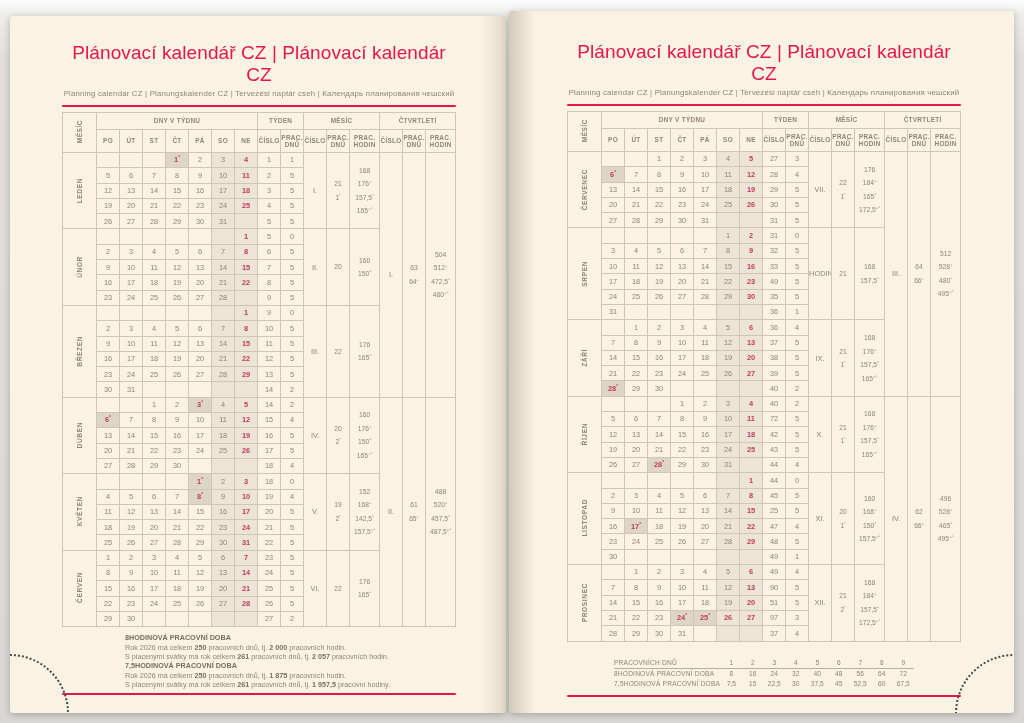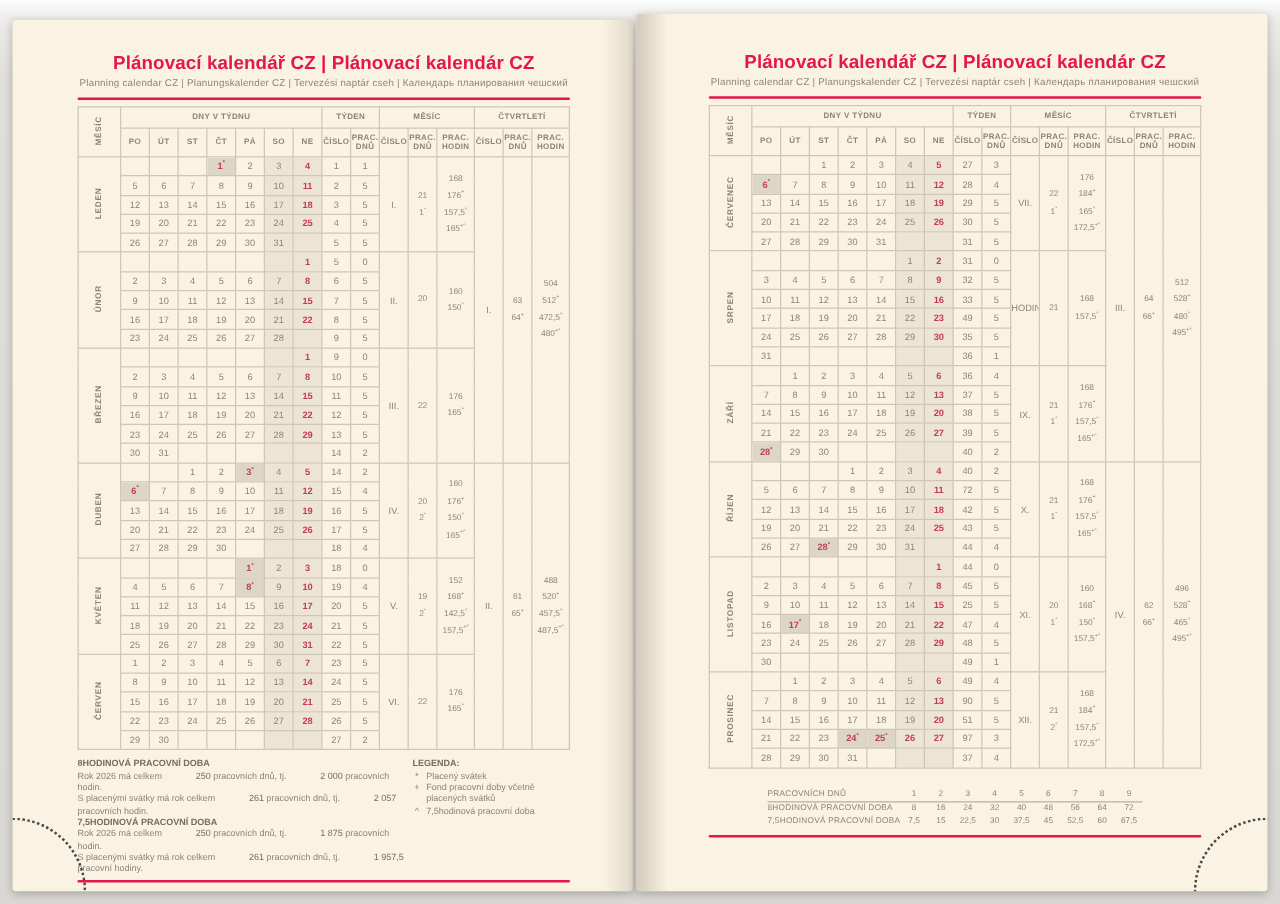--- a/index.html
+++ b/index.html
@@ -9,21 +9,21 @@
     box-shadow:0 2px 7px rgba(60,50,40,.30);}
   .page.left{left:10px;top:16px;width:496px;height:697px;}
   .page.right{left:509px;top:11px;width:505px;height:702px;}
   .page.left::after{content:'';position:absolute;top:0;right:0;width:24px;height:100%;
     background:linear-gradient(to right,rgba(95,75,55,0),rgba(95,75,55,.16));pointer-events:none;}
   .page.right::before{content:'';position:absolute;top:0;left:0;width:26px;height:100%;
     background:linear-gradient(to right,rgba(70,55,40,.22),rgba(70,55,40,0));pointer-events:none;}
   .page-inner{position:relative;}
   .page.left .page-inner{padding:26px 50px 0 52px;}
   .page.right .page-inner{padding:30px 53px 0 58px;}
-  .title{margin:0;text-align:center;color:var(--accent_red);font-size:15px;font-weight:700;letter-spacing:.1px;}
+  .title{margin:0;text-align:center;color:var(--accent_red);font-size:19px;font-weight:400;letter-spacing:.1px;}
   .subtitle{margin:3px 0 7px;text-align:center;color:var(--ink);font-size:7.8px;letter-spacing:.2px;}
   .rule{height:2px;background:var(--accent_red);border-radius:1px;}
   .rule.bottom{margin-top:4px;}
   .table-slot{margin-top:5px;}
   
   .cal{border-collapse:collapse;table-layout:fixed;width:394px;}
   .cal th,.cal td{border:1px solid var(--grid);padding:0;text-align:center;vertical-align:middle;
     color:var(--ink);overflow:hidden;}
   .cal thead th{font-size:6.4px;font-weight:700;letter-spacing:.3px;line-height:1.15;}
   .ghead{height:16px;}
@@ -36,21 +36,21 @@
   td.hol{background:var(--holiday_shade);}
   td.red{color:var(--table_red);font-weight:700;}
   .mnum{font-size:7.4px;}
   .mval{font-size:6.7px;line-height:13.5px;}
   sup{font-size:62%;vertical-align:super;line-height:0;}
   
   .footer{display:flex;margin-top:6px;align-items:flex-start;justify-content:center;}
   .fnotes{width:268px;}
   .fhead{font-size:7.2px;font-weight:700;color:var(--ink_dark);line-height:1.3;}
   .fline{font-size:7.2px;color:var(--ink);line-height:1.3;}
-  .fline .b{font-weight:400;color:var(--ink_dark);margin-left:25px;}
+  .fline .b{font-weight:700;color:var(--ink_dark);}
   .legend{flex:1;}
   .litem{display:flex;gap:4px;font-size:7.2px;color:var(--ink);line-height:1.3;}
   .lsym{width:7px;text-align:center;flex:none;}
   
   .ftable{border-collapse:collapse;width:300px;margin-top:10px;margin-bottom:2px;}
   .ftable td{padding:1.5px 0;}
   .fth td{border-bottom:1px solid #b8af9e;}
   .flabel{font-size:6.6px;text-align:left;color:var(--ink);width:104px;letter-spacing:.2px;}
   .fval{font-size:6.6px;text-align:center;color:var(--ink);width:21px;}
   
@@ -492,35 +492,20 @@
         </div>
       <div class="footer">
           <div class="fnotes">
             <div class="fhead">8HODINOVÁ PRACOVNÍ DOBA</div>
             <div class="fline"><span>Rok 2026 má celkem </span><span class="b">250</span><span> pracovních dnů, tj. </span><span class="b">2 000</span><span> pracovních hodin.</span></div>
             <div class="fline"><span>S placenými svátky má rok celkem </span><span class="b">261</span><span> pracovních dnů, tj. </span><span class="b">2 057</span><span> pracovních hodin.</span></div>
             <div class="fhead">7,5HODINOVÁ PRACOVNÍ DOBA</div>
             <div class="fline"><span>Rok 2026 má celkem </span><span class="b">250</span><span> pracovních dnů, tj. </span><span class="b">1 875</span><span> pracovních hodin.</span></div>
             <div class="fline"><span>S placenými svátky má rok celkem </span><span class="b">261</span><span> pracovních dnů, tj. </span><span class="b">1 957,5</span><span> pracovní hodiny.</span></div>
           </div>
-          <div class="legend">
-            <div class="fhead">LEGENDA:</div>
-            <div class="litem">
-              <span class="lsym">*</span>
-              <span>Placený svátek</span>
-            </div>
-            <div class="litem">
-              <span class="lsym">+</span>
-              <span>Fond pracovní doby včetně placených svátků</span>
-            </div>
-            <div class="litem">
-              <span class="lsym">^</span>
-              <span>7,5hodinová pracovní doba</span>
-            </div>
-          </div>
         </div>
       <div class="rule bottom"></div>
     </div>
     <div class="arc arc-bl"></div>
   </div>
 
   <div class="page right">
     <div class="page-inner">
       <h1 class="title">Plánovací kalendář CZ | Plánovací kalendár CZ</h1>
       <div class="subtitle">Planning calendar CZ | Planungskalender CZ | Tervezési naptár cseh | Календарь планирования чешский</div>

